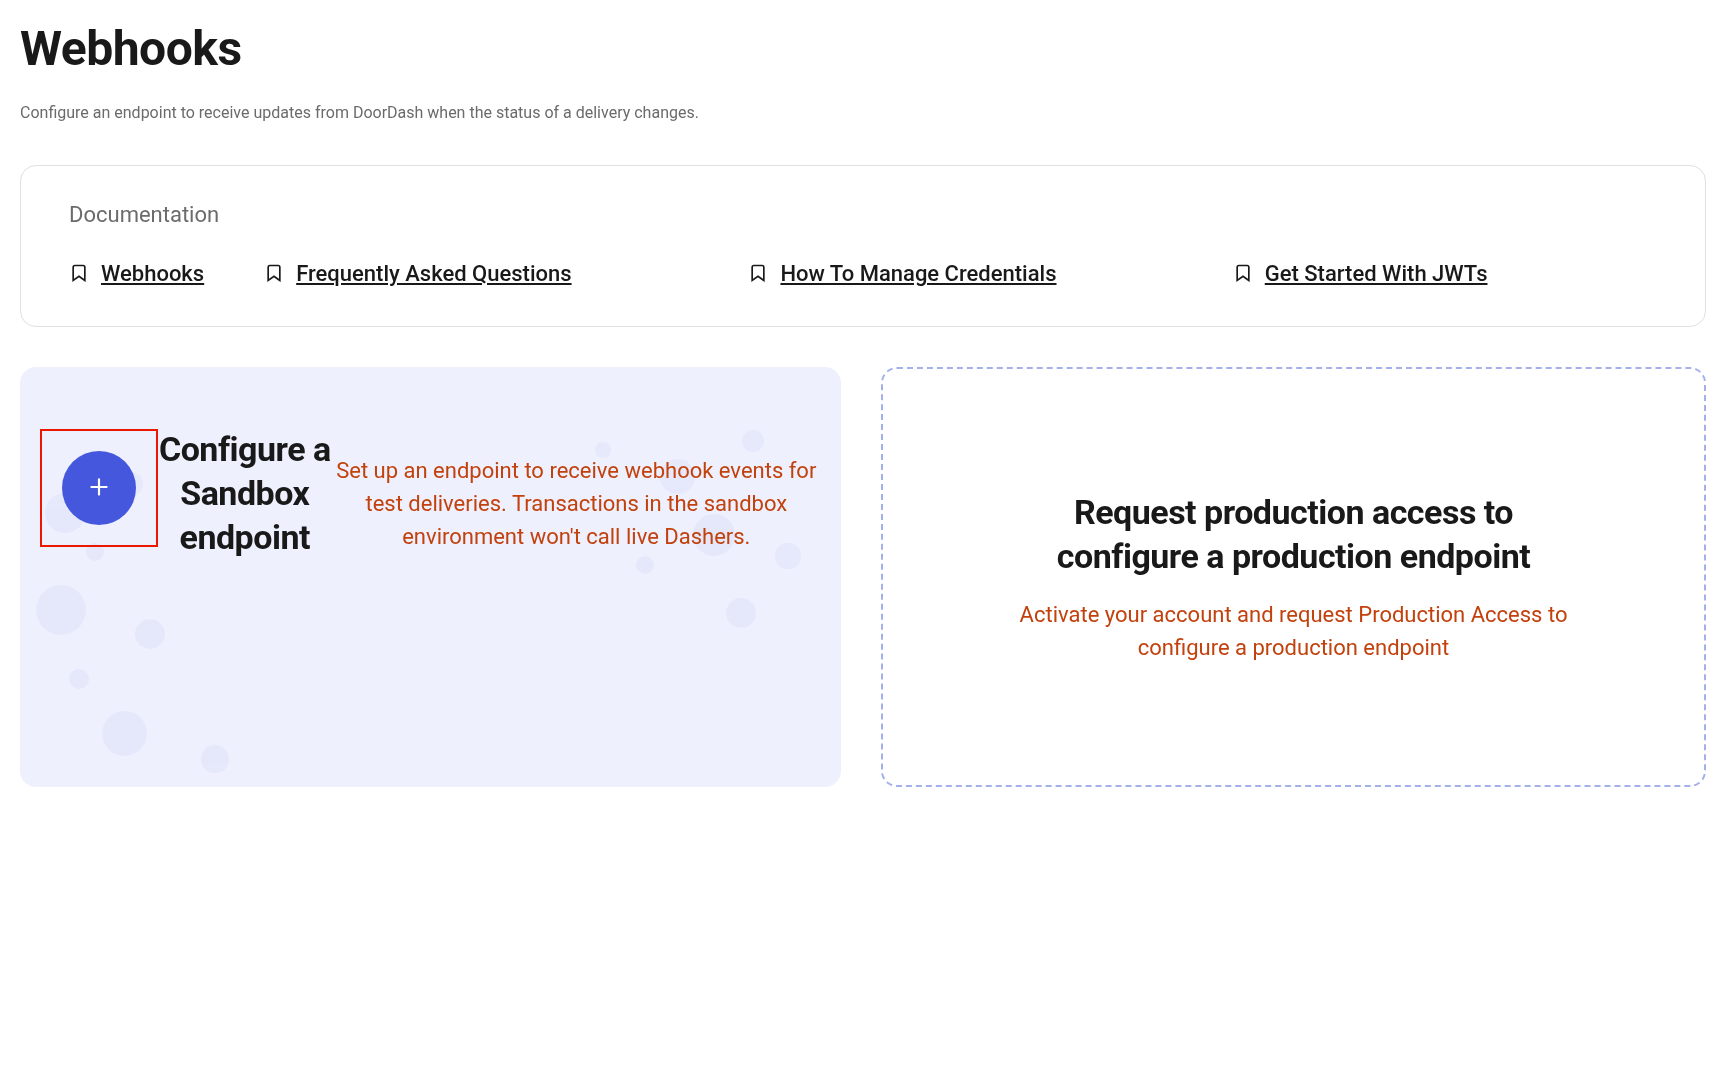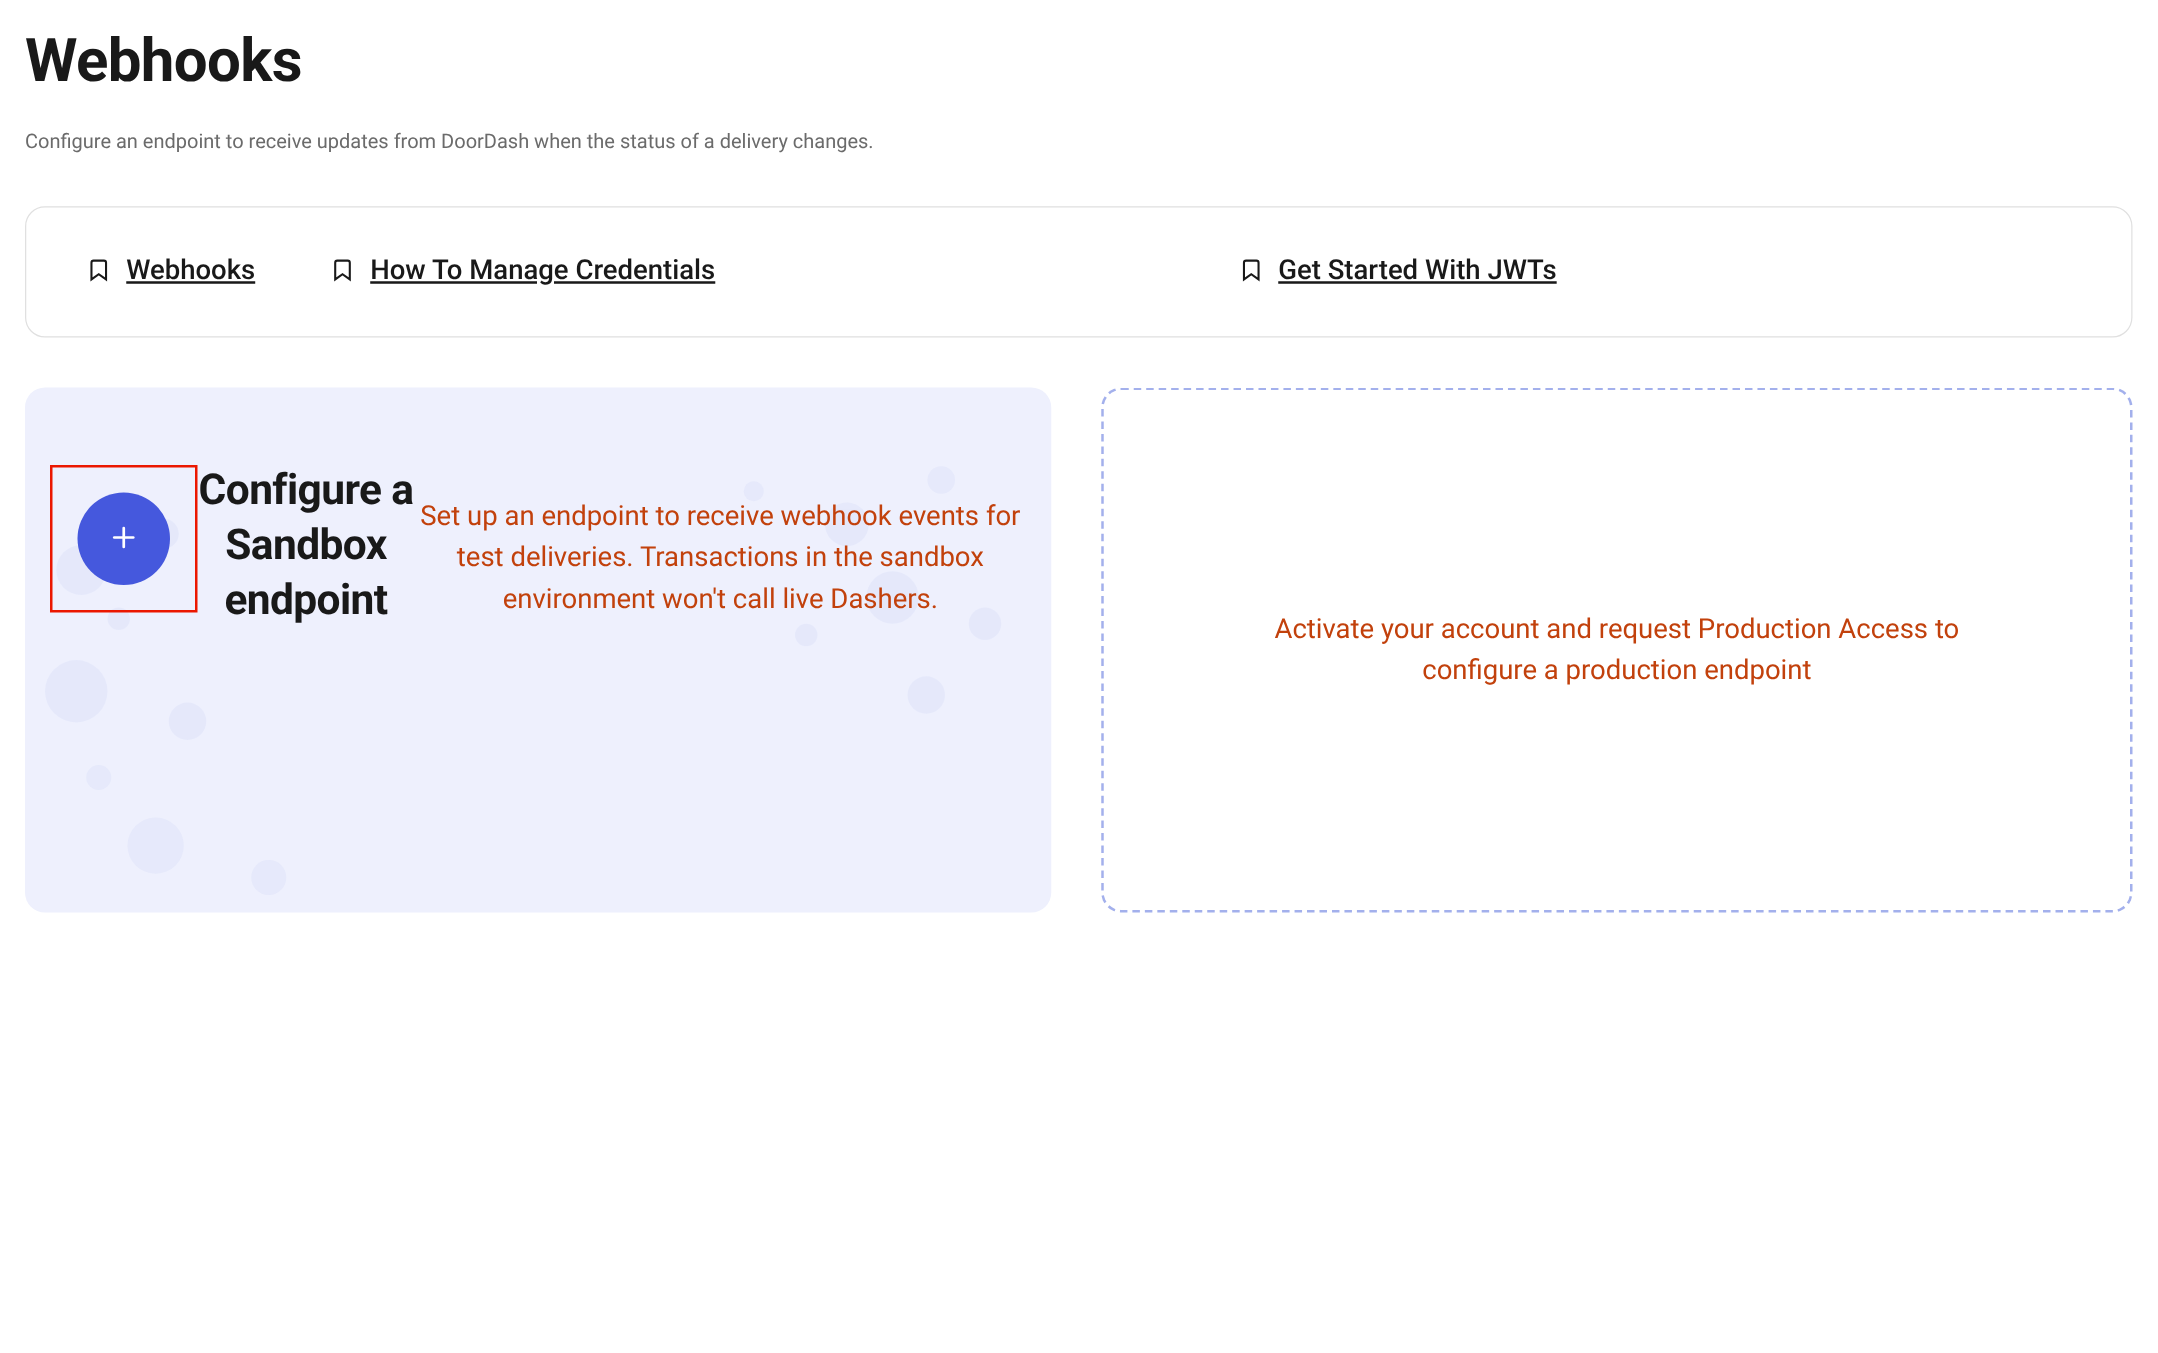--- a/index.html
+++ b/index.html
@@ -168,31 +168,40 @@
       background: #dde2f9;
     }
   </style>
 </head>
 <body>
 
 <h1 class="page-title">Webhooks</h1>
 <p class="page-subtitle">Configure an endpoint to receive updates from DoorDash when the status of a delivery changes.</p>
 
 <div class="documentation-card">
+  <div class="documentation-title">Documentation</div>
   <div class="doc-links">
 
     <div class="doc-link-item">
       <span>
         <svg class="bookmark-icon" viewBox="0 0 24 24" fill="none" stroke="#191919" stroke-width="2">
           <path d="M19 21l-7-5-7 5V5a2 2 0 0 1 2-2h10a2 2 0 0 1 2 2z"></path>
         </svg>
       </span>
       <a class="doc-link">Webhooks</a>
     </div>
 
+    <div class="doc-link-item">
+      <span>
+        <svg class="bookmark-icon" viewBox="0 0 24 24" fill="none" stroke="#191919" stroke-width="2">
+          <path d="M19 21l-7-5-7 5V5a2 2 0 0 1 2-2h10a2 2 0 0 1 2 2z"></path>
+        </svg>
+      </span>
+      <a class="doc-link">Frequently Asked Questions</a>
+    </div>
 
     <div class="doc-link-item">
       <span>
         <svg class="bookmark-icon" viewBox="0 0 24 24" fill="none" stroke="#191919" stroke-width="2">
           <path d="M19 21l-7-5-7 5V5a2 2 0 0 1 2-2h10a2 2 0 0 1 2 2z"></path>
         </svg>
       </span>
       <a class="doc-link">How To Manage Credentials</a>
     </div>
 
@@ -238,16 +247,17 @@
             </svg>
           </span>
         </button>
       </div>
       <h2 class="card-title">Configure a Sandbox endpoint</h2>
       <p class="card-description">Set up an endpoint to receive webhook events for test deliveries. Transactions in the sandbox environment won't call live Dashers.</p>
     </div>
   </div>
 
   <div class="action-card production-card">
+    <h2 class="card-title">Request production access to configure a production endpoint</h2>
     <p class="card-description">Activate your account and request Production Access to configure a production endpoint</p>
   </div>
 
 </div>
 
 </body></html>

